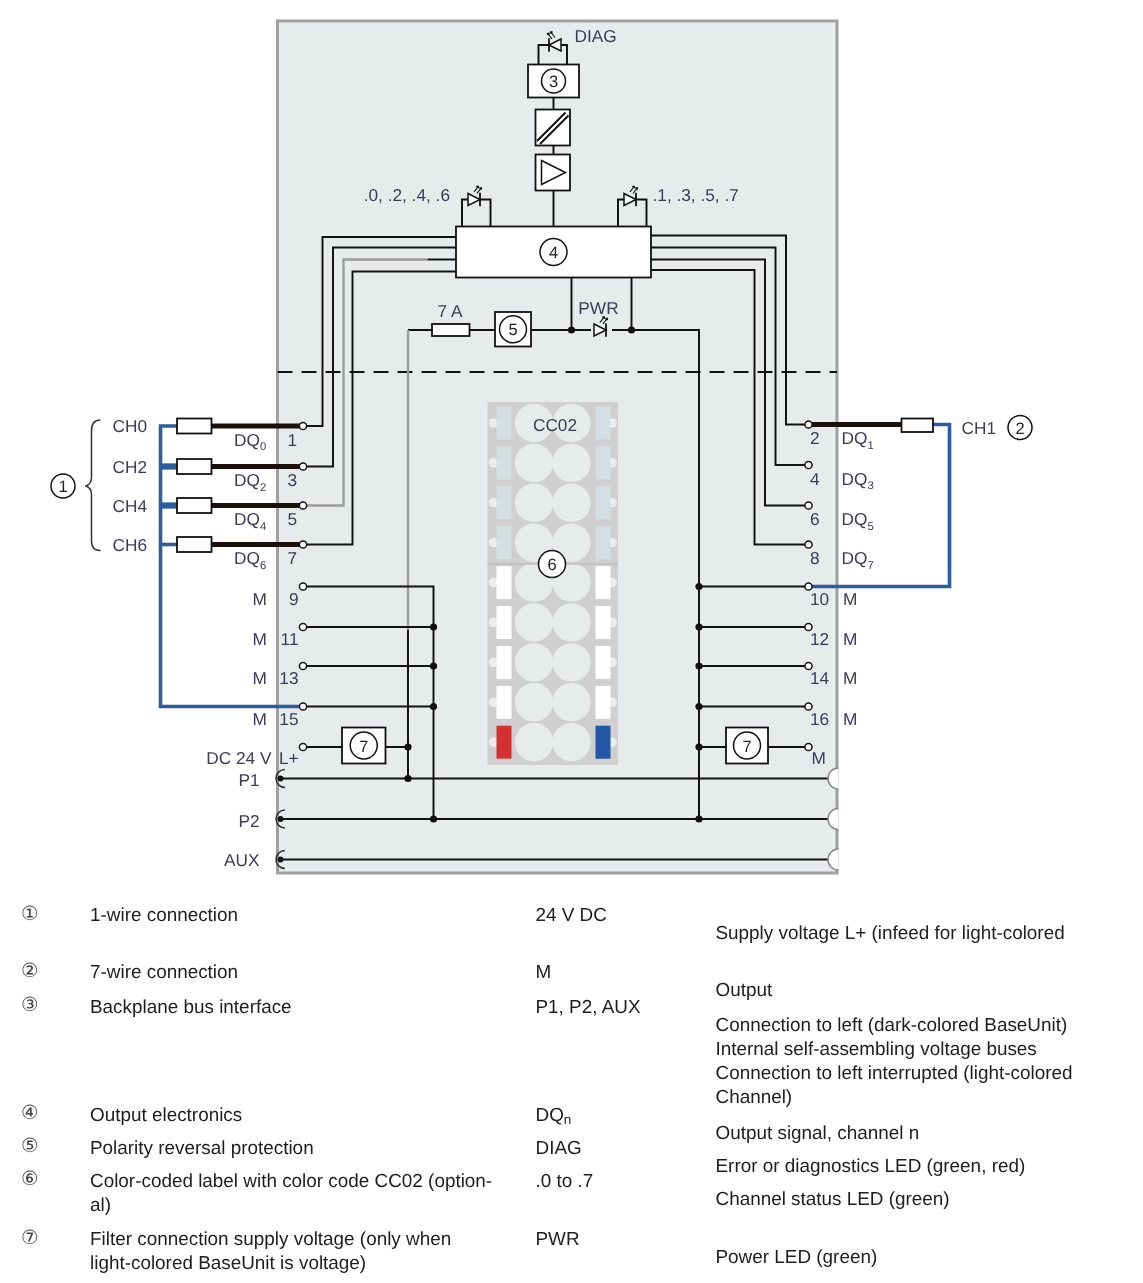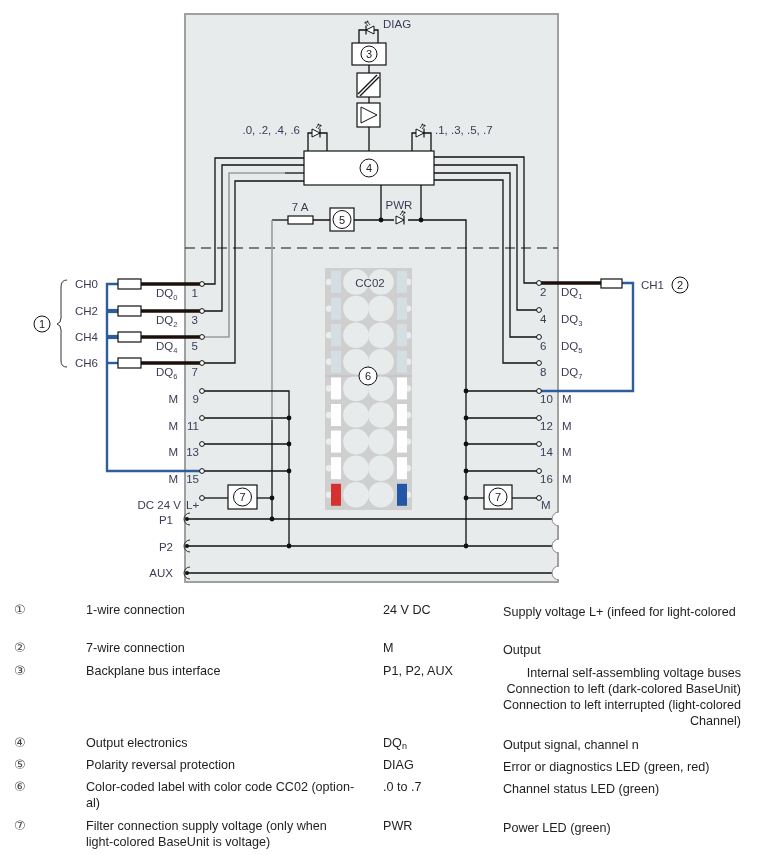--- a/index.html
+++ b/index.html
@@ -14,22 +14,22 @@
   .wb { stroke:#2e5d9e; stroke-width:2.4; fill:none; }
   .wbt { stroke:#2e5d9e; stroke-width:4.2; fill:none; }
   .box { fill:#ffffff; stroke:#111; stroke-width:1.2; }
   .cc { fill:#ffffff; stroke:#111; stroke-width:1; }
   .dot { fill:#111; }
   .term { fill:#ffffff; stroke:#111; stroke-width:1; }
   .legend-row { position:absolute; left:0; width:762px; font-family:"Liberation Sans", sans-serif; font-size:12.6px; line-height:16px; color:#1e1e1e; }
   .legend-row .num { position:absolute; left:14px; top:0; font-family:"DejaVu Sans", sans-serif; font-size:13px; color:#444; }
   .legend-row .item { position:absolute; left:60px; top:0; }
   .legend-row .term-col { position:absolute; left:357px; top:0; }
-  .legend-row .desc { position:absolute; left:477px; top:2px;text-align:right; }
-  .line { white-space:nowrap;margin-left:26px; }
+  .legend-row .desc { position:absolute; left:477px; top:12px; }
+  .line { white-space:nowrap; }
   .sub { font-size:9px; vertical-align:-2px; }
 </style>
 </head>
 <body>
 
 <svg id="diagram" width="762" height="595" viewBox="0 0 762 595" xmlns="http://www.w3.org/2000/svg">
   <defs>
     <g id="led-sym">
       <path d="M-5,-4 L3,0 L-5,4 Z" fill="#ffffff" stroke="#111" stroke-width="1"></path>
       <path d="M3,-4.5 L3,4.5" stroke="#111" stroke-width="1.2"></path>
@@ -348,22 +348,22 @@
   </div>
   <div class="legend-row" style="top:663px">
     <span class="num">③</span>
     <div class="item">
         <div class="line">Backplane bus interface</div>
       </div>
     <div class="term-col">
         <div class="line">P1, P2, AUX</div>
       </div>
     <div class="desc">
+      <div class="line">Connection to left (dark-colored BaseUnit)</div>
       <div class="line">Internal self-assembling voltage buses</div>
-      <div class="line">Connection to left (dark-colored BaseUnit)</div>
       <div class="line">Connection to left interrupted (light-colored</div>
       <div class="line">Channel)</div>
     </div>
   </div>
   <div class="legend-row" style="top:735px">
     <span class="num">④</span>
     <div class="item">
         <div class="line">Output electronics</div>
       </div>
     <div class="term-col">

